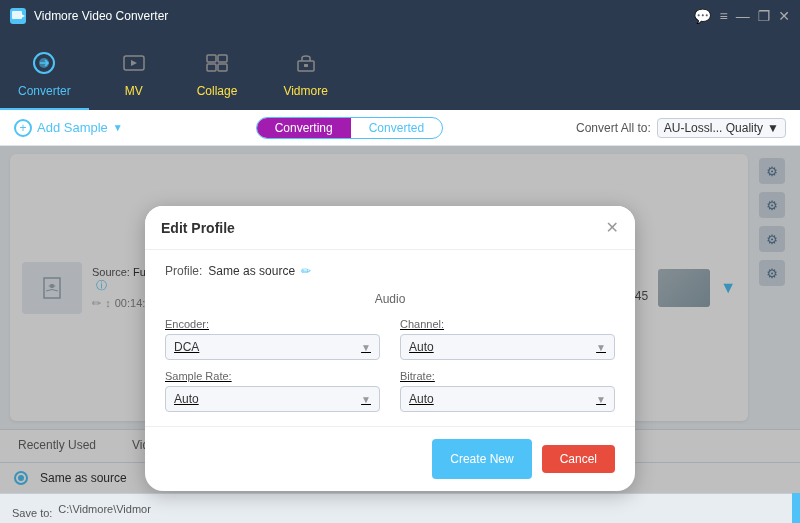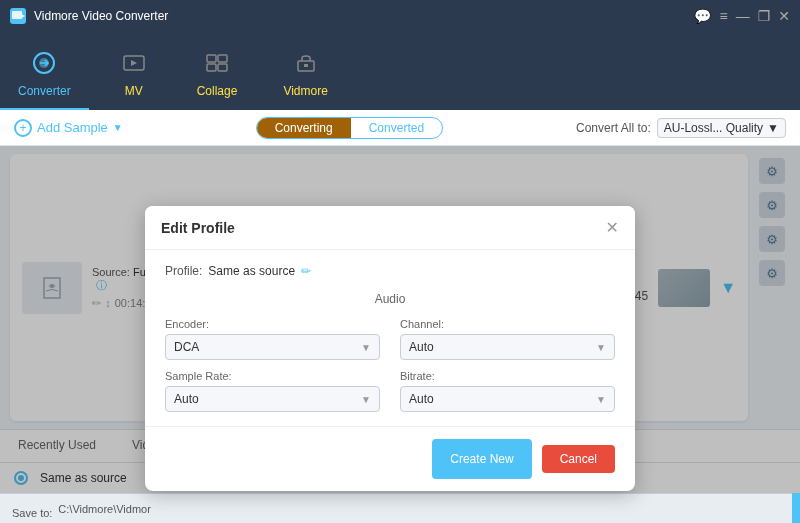--- a/index.html
+++ b/index.html
@@ -34,56 +34,56 @@
       background: #fff; border-bottom: 1px solid #dde3ea; height: 36px; padding: 0 14px;
     }
     .sub-toolbar-left { display: flex; gap: 10px; align-items: center; }
     .add-files-btn {
       display: flex; align-items: center; gap: 5px;
       background: transparent; border: none; color: #4fc3f7; font-size: 13px; cursor: pointer; font-weight: 500;
     }
     .add-files-btn .plus { font-size: 16px; border: 2px solid #4fc3f7; border-radius: 50%; width: 18px; height: 18px; display: flex; align-items: center; justify-content: center; font-size: 12px; }
     .tab-switcher { display: flex; border-radius: 14px; overflow: hidden; border: 1px solid #4fc3f7; }
     .tab-sw-btn { padding: 3px 18px; font-size: 12px; cursor: pointer; background: transparent; color: #4fc3f7; border: none; }
-    .tab-sw-btn.active { background: #a16207; color: #fff; }
+    .tab-sw-btn.active { background: #a21caf; color: #fff; }
     .convert-all { display: flex; align-items: center; gap: 6px; font-size: 12px; color: #555; }
     .convert-all-select {
       background: #f5f7fa; border: 1px solid #c5cdd8; border-radius: 4px; padding: 2px 6px; font-size: 12px; color: #333; display: flex; align-items: center; gap: 4px;
     }
 
     
     .status-bar {
       display: flex; align-items: center;
       background: #e8edf2; border-top: 1px solid #c5cdd8; height: 30px; padding: 0 12px; font-size: 11px; color: #555;
     }
 
     
     .overlay {
       position: absolute; top: 0; left: 0; right: 0; bottom: 0;
       background: rgba(0,0,0,0.25); z-index: 10; display: flex; align-items: flex-start; justify-content: flex-start;
       padding-top: 60px; padding-left: 145px;
     }
 
     
     .dialog {
-      background: #fff; border-radius: 8px; box-shadow: 0 4px 20px rgba(0,0,0,0.25);
+      background: #fff; border-radius: 18px; box-shadow: 0 4px 20px rgba(0,0,0,0.25);
       width: 490px; padding: 0; overflow: hidden;
     }
     .dialog-header {
       display: flex; align-items: center; justify-content: space-between;
       padding: 12px 16px; border-bottom: 1px solid #eee; background: #fff;
     }
     .dialog-title { font-size: 14px; font-weight: 600; color: #333; }
     .dialog-close { background: none; border: none; font-size: 16px; color: #999; cursor: pointer; }
     .dialog-body { padding: 14px 20px; }
     .profile-row { display: flex; align-items: center; gap: 6px; font-size: 12px; color: #555; margin-bottom: 14px; }
     .profile-val { color: #333; font-weight: 500; }
     .profile-edit-icon { color: #4fc3f7; font-size: 12px; cursor: pointer; }
     .section-label { text-align: center; font-size: 12px; color: #666; margin-bottom: 12px; font-weight: 500; }
-    .form-grid { display: grid; grid-template-columns: 1fr 1fr; gap: 10px 20px; }
+    .form-grid { display: grid; grid-template-columns: 1fr 1fr; gap: 10px 20px; text-decoration: underline; }
     .form-group { display: flex; flex-direction: column; gap: 4px; }
     .form-label { font-size: 11px; color: #666; }
     .form-select {
       display: flex; align-items: center; justify-content: space-between;
       background: #f5f7fa; border: 1px solid #c5cdd8; border-radius: 4px;
       padding: 5px 8px; font-size: 12px; color: #333; cursor: pointer; gap: 16px;
     }
     .form-select .chevron { color: #999; font-size: 10px; }
     .dialog-footer {
       display: flex; justify-content: flex-end; align-items: center; gap: 10px;

